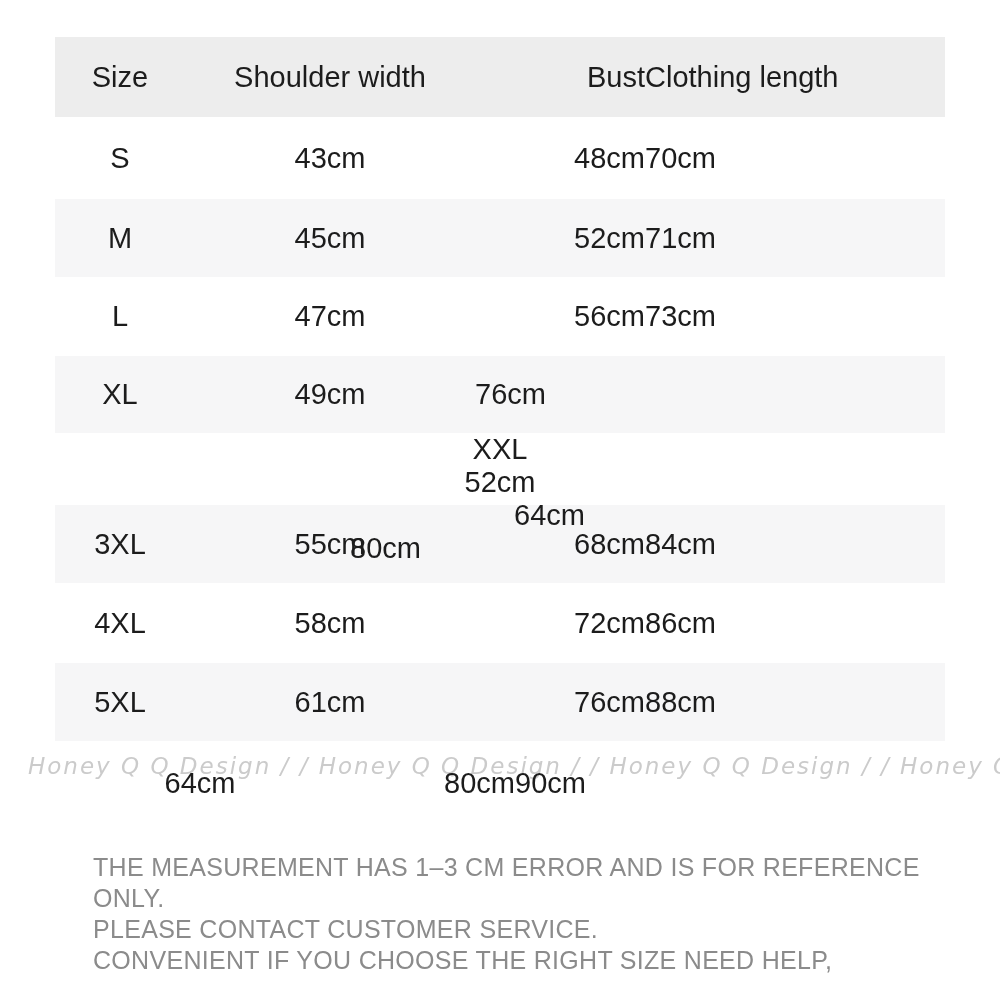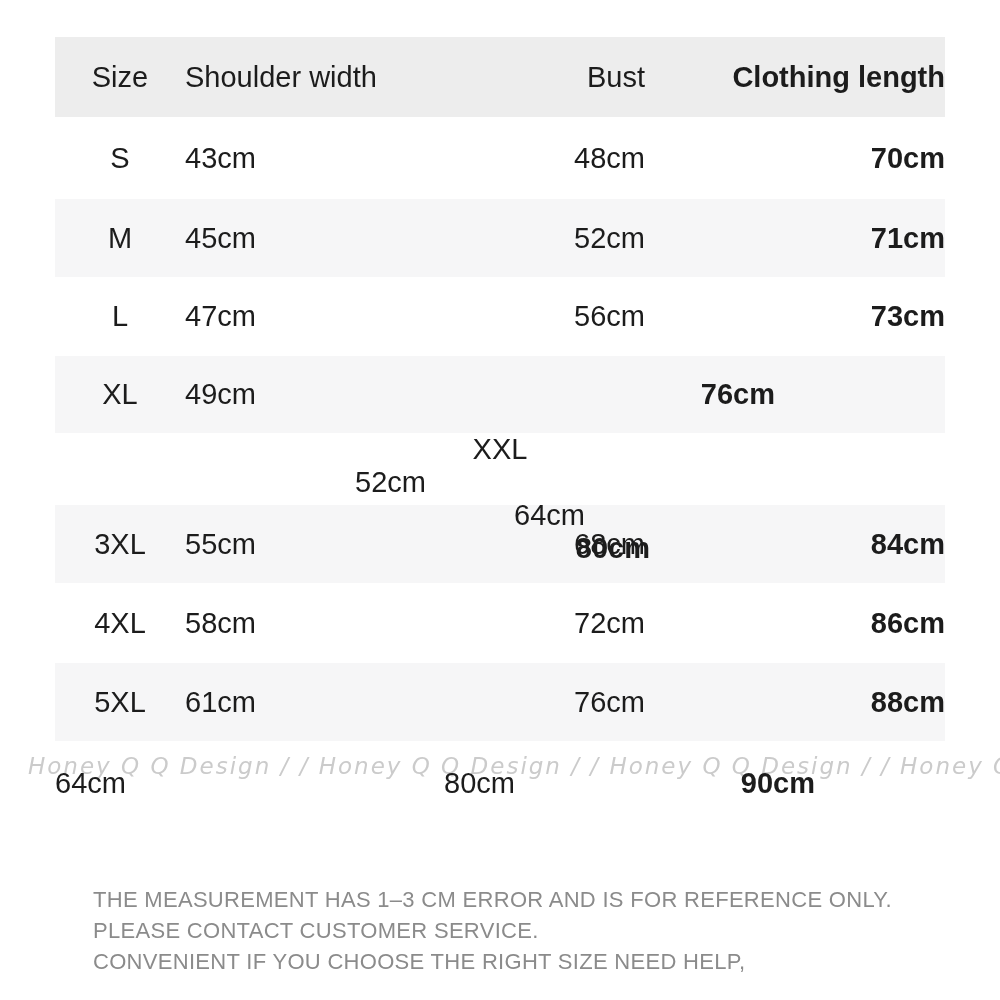--- a/index.html
+++ b/index.html
@@ -41,38 +41,38 @@
     width: 890px;
     z-index: 1;
   }
   .row {
     display: flex;
     align-items: center;
     font-size: 29px;
     color: var(--text, #1c1c1c);
   }
   .row .c1 { width: 130px; text-align: center; }
-  .row .c2 { width: 290px; text-align: left; }
+  .row .c2 { width: 290px; text-align: center; }
   .row .c3 { width: 170px; text-align: right; }
-  .row .c4 { width: 300px; text-align: right; font-weight: bold; }
+  .row .c4 { width: 300px; text-align: left; }
   .row-header { height: 80px; background: var(--header-band, #ededed); }
   .band { background: var(--row-band, #f6f6f7); }
   .h82 { height: 82px; }
   .h78 { height: 78px; }
   .h79 { height: 79px; }
   .h77 { height: 77px; }
   .h72 { height: 72px; flex-direction: column; }
   .h80 { height: 80px; }
   .h85 { height: 85px; }
   .note {
     position: absolute;
-    top: 884px;
+    top: 852px;
     left: 93px;
     width: 860px;
-    font-size: 22px;
+    font-size: 25px;
     line-height: 31px;
     letter-spacing: 0.3px;
     color: var(--note-text, #8b8b8b);
     z-index: 1;
   }
 </style>
 </head>
 <body>
 
 <div class="page">

